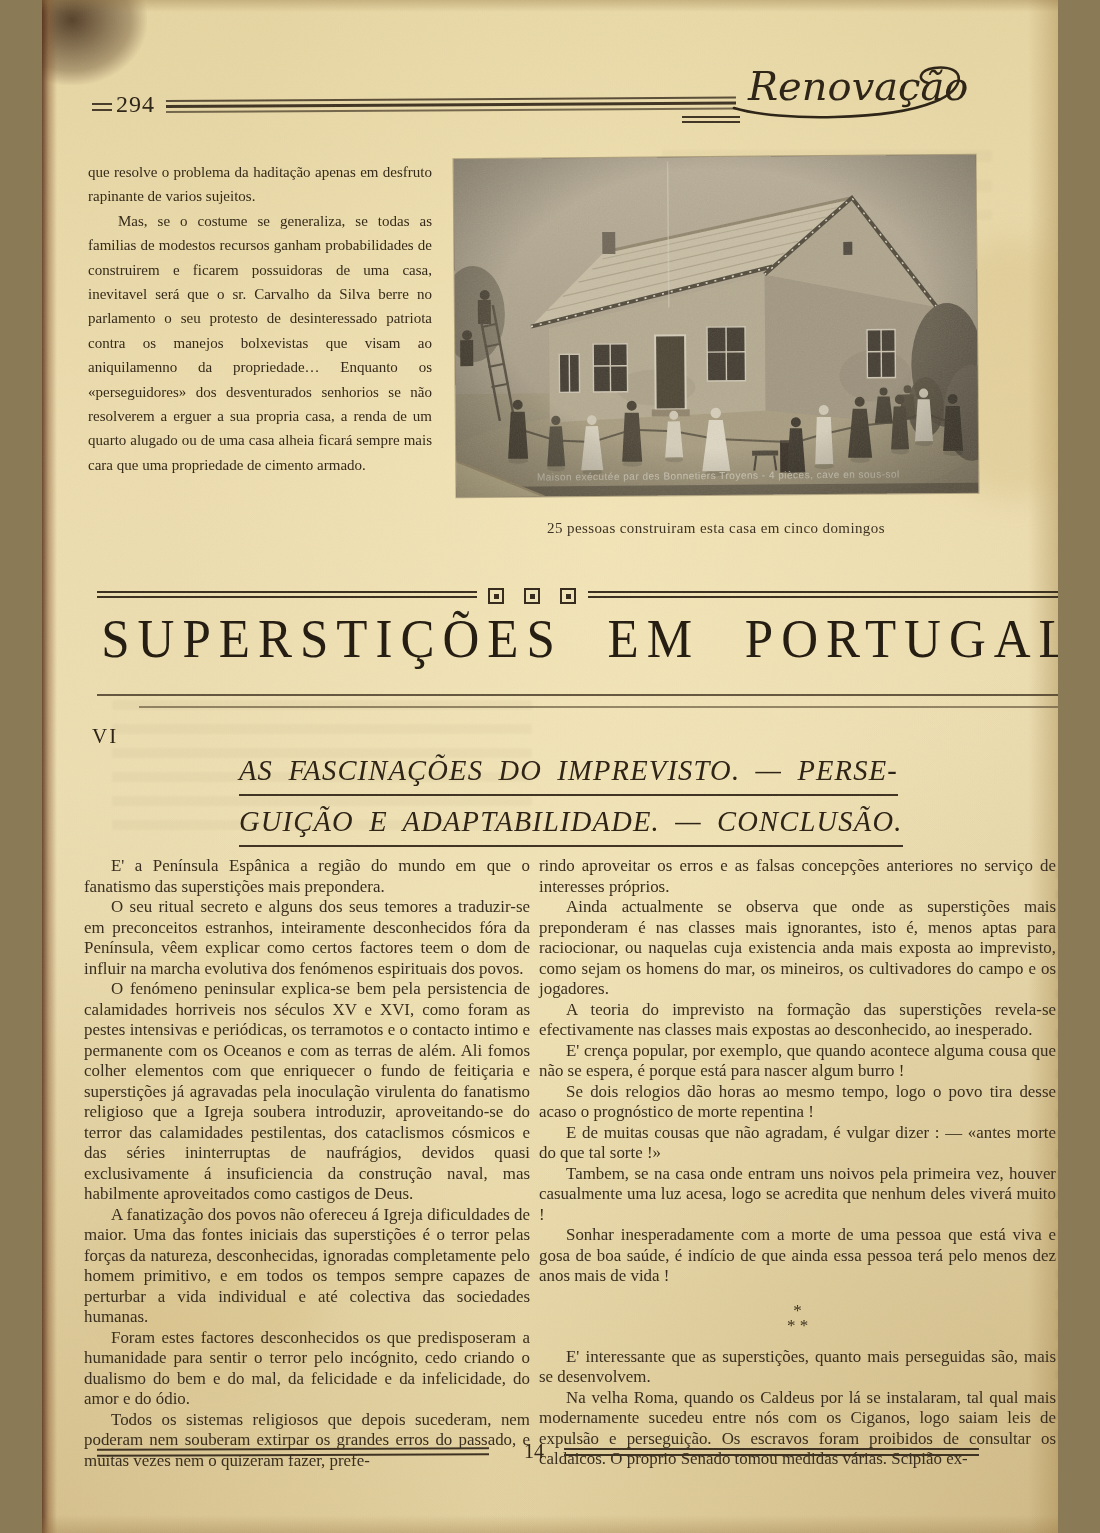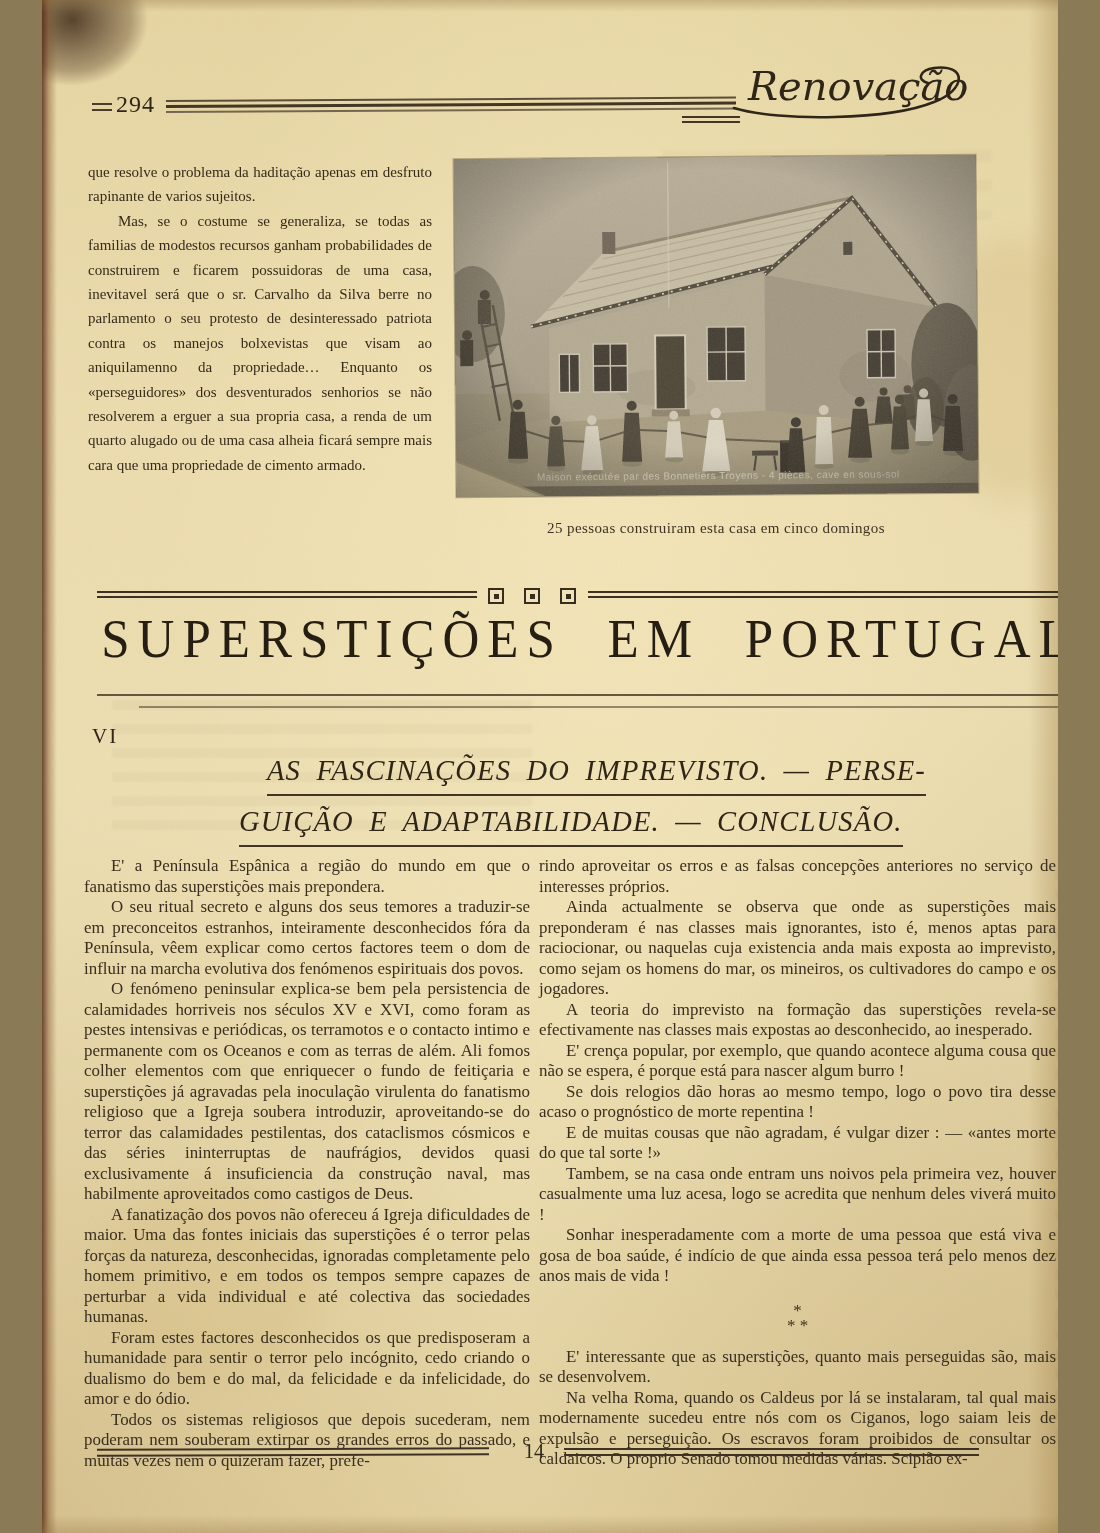--- a/index.html
+++ b/index.html
@@ -56,21 +56,21 @@
   .orn{width:12px;height:12px;border:2px solid #34291a;display:flex;align-items:center;justify-content:center;background:rgba(240,228,185,.6);}
   .orn::after{content:"";width:5px;height:5px;background:#34291a;}
   
   .feature-title{left:50px;top:610px;width:995px;text-align:center;font-size:51px;color:#221a0e;
     letter-spacing:8px;word-spacing:24px;transform:scaleY(1.08);white-space:nowrap;}
   .title-rule1{left:55px;top:694px;width:983px;height:2px;background:#4a3c28;opacity:.85;}
   .title-rule2{left:97px;top:706px;width:946px;height:2px;background:#55462f;opacity:.6;}
   .section-num{left:50px;top:724px;width:920px;text-align:left;font-size:21px;letter-spacing:2px;color:#2c2215;}
   .subtitle{font-style:italic;font-size:28.5px;letter-spacing:1.2px;word-spacing:7px;color:#2b2113;
     border-bottom:2px solid #3e3120;padding-bottom:7px;display:inline-block;white-space:nowrap;}
-  .sub1{left:197px;top:755px;margin-left:28px;}
+  .sub1{left:197px;top:755px;}
   .sub2{left:197px;top:806px;}
   
   .bodycol{top:856px;font-size:16.9px;line-height:20.5px;text-align:justify;color:#362b1b;}
   .bodycol p{margin:0;text-indent:27px;}
   .colL{left:42px;width:446px;}
   .colR{left:497px;width:517px;}
   .colR .group-a p:first-child{text-indent:0;}
   .stars{text-align:center;font-size:17px;line-height:15px;margin:16px 0 14px 0;color:#3a2f1e;}
   .stars div{margin:0;}
   

